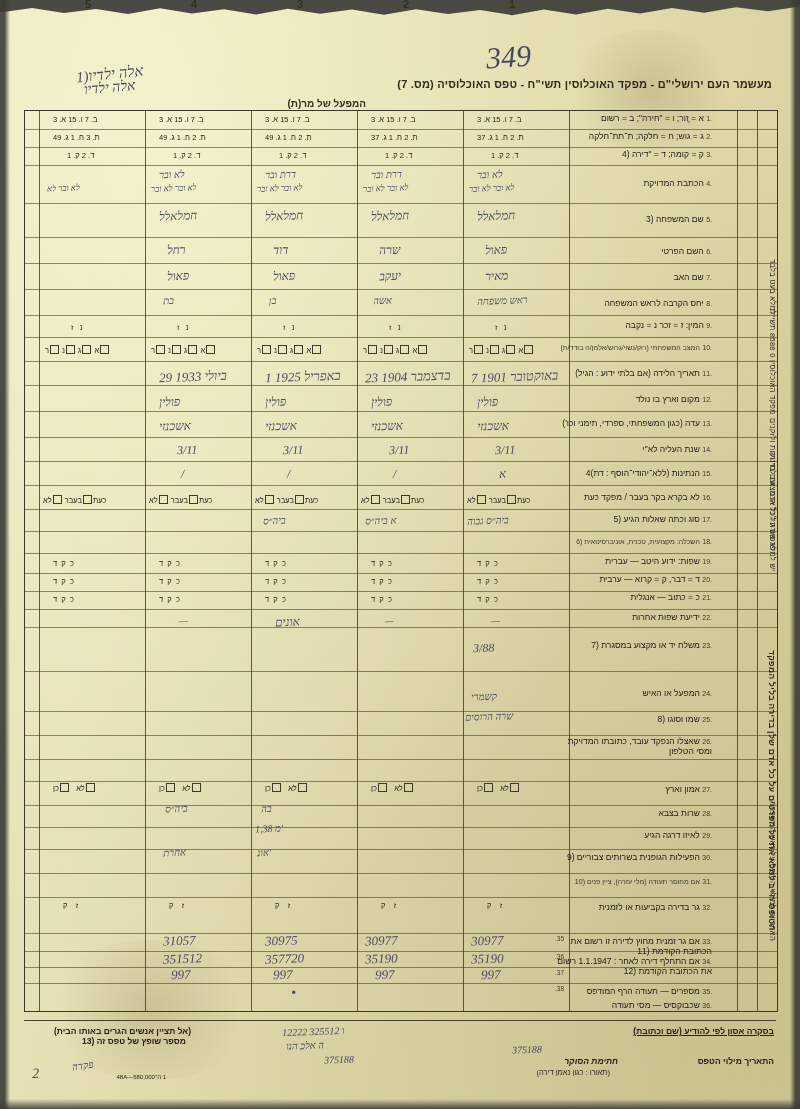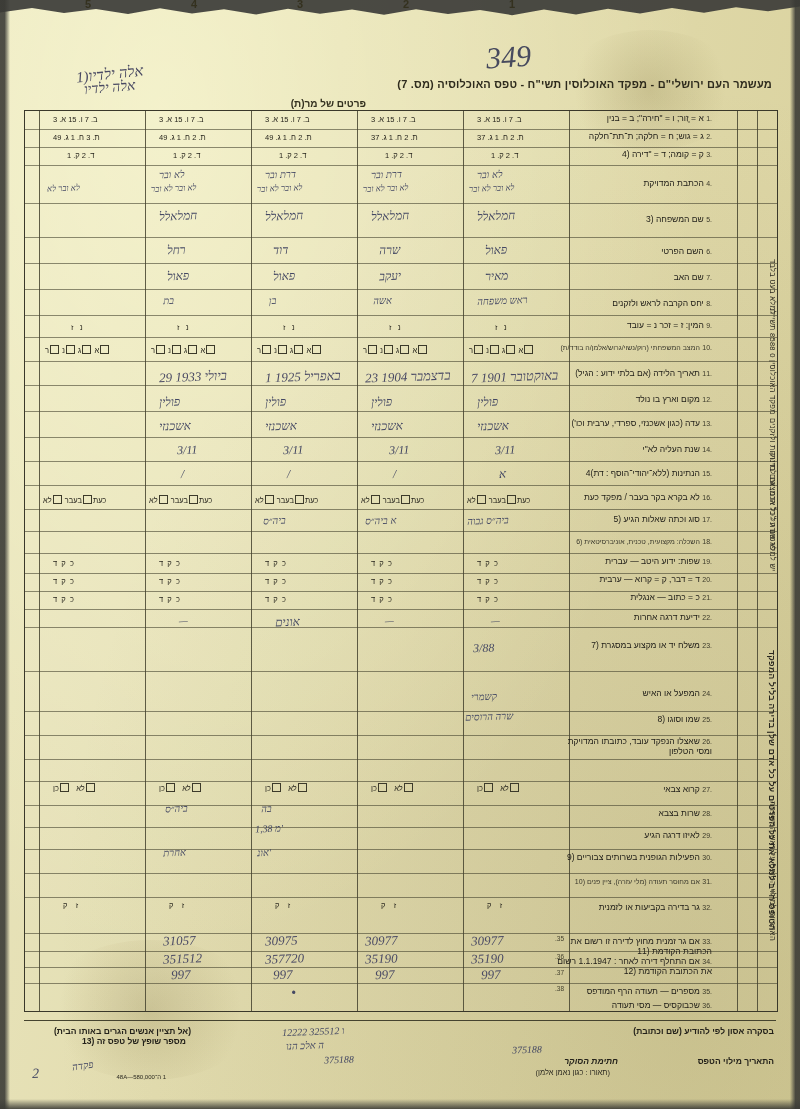--- a/index.html
+++ b/index.html
@@ -160,21 +160,21 @@
   <div class="stain" style="left:560px;top:30px;width:180px;height:120px;"></div>
   <div class="stain" style="left:40px;top:940px;width:220px;height:140px;"></div>
 
   <div class="sheet">
 
     <div class="bignum hand">349</div>
     <div class="topleft-hand hand">אלה ילדיו(1</div>
     <div class="topleft-hand2 hand">אלה ילדיו</div>
 
     <div class="hdr-title">מעשמר העם ירושלי"ם - מפקד האוכלוסין תשי"ח - טפס האוכלוסיה (מס. 7)</div>
-    <div class="hdr-family">פרטים של מר(ת)</div>
+    <div class="hdr-family">המפעל של מר(ת)</div>
 
     <div class="colnum" style="left:495px;">1</div>
     <div class="colnum" style="left:389px;">2</div>
     <div class="colnum" style="left:283px;">3</div>
     <div class="colnum" style="left:177px;">4</div>
     <div class="colnum" style="left:71px;">5</div>
 
     <div class="grid">
 
       <div class="vline" style="left:14px;"></div>
@@ -223,47 +223,47 @@
       <div class="hline" style="top:856px;"></div>
       <div class="hline" style="top:872px;"></div>
 
       <div class="vertstrip" style="left:714px;top:4px;height:300px;">מפקד האוכלוסין 0 8588 תשי"ח</div>
       <div class="vertstrip" style="left:734px;top:4px;height:200px;">למלא בעט בלבד</div>
       <div class="vertstrip" style="left:714px;top:190px;height:250px;">פרטים על כל הנמצאים בדירה</div>
       <div class="vertstrip" style="left:734px;top:200px;height:260px;">יש למלא שורה לכל אדם, גם לתינוקות ולזקנים</div>
       <div class="vertstrip bold" style="left:716px;top:440px;height:380px;">הטופס חייב למלא את כל הפרטים על כל אדם שלן בדירה בליל המפקד</div>
       <div class="vertstrip" style="left:736px;top:470px;height:360px;">האחריות למילוי הטופס על ראש המשפחה</div>
 
-      <div class="labelcell" style="right:62px;top:3px;width:160px;"><span class="idx">.1</span> <span>א = ֐ֱזור; ו = "חירה"; ב = בנין</span></div>
+      <div class="labelcell" style="right:62px;top:3px;width:160px;"><span class="idx">.1</span> <span>א = ֐ֱזור; ו = "חירה"; ב = רשום</span></div>
       <div class="labelcell" style="right:62px;top:21px;width:160px;"><span class="idx">.2</span> <span>ג = גוש; ח = חלקה; ת־תת־חלקה</span></div>
       <div class="labelcell" style="right:62px;top:39px;width:160px;"><span class="idx">.3</span> <span>ק = קומה; ד = "דירה (4</span></div>
       <div class="labelcell" style="right:62px;top:68px;width:160px;"><span class="idx">.4</span> <span>הכתבת המדויקת</span></div>
       <div class="labelcell" style="right:62px;top:104px;width:160px;"><span class="idx">.5</span> <span>שם המשפחה (3</span></div>
       <div class="labelcell" style="right:62px;top:136px;width:160px;"><span class="idx">.6</span> <span>השם הפרטי</span></div>
       <div class="labelcell" style="right:62px;top:162px;width:160px;"><span class="idx">.7</span> <span>שם האב</span></div>
-      <div class="labelcell" style="right:62px;top:188px;width:160px;"><span class="idx">.8</span> <span>יחס הקרבה לראש ולזקנים</span></div>
-      <div class="labelcell" style="right:62px;top:210px;width:160px;"><span class="idx">.9</span> <span>המין: ז = זכר   נ = עובד</span></div>
+      <div class="labelcell" style="right:62px;top:188px;width:160px;"><span class="idx">.8</span> <span>יחס הקרבה לראש המשפחה</span></div>
+      <div class="labelcell" style="right:62px;top:210px;width:160px;"><span class="idx">.9</span> <span>המין: ז = זכר   נ = נקבה</span></div>
       <div class="labelcell" style="right:62px;top:232px;width:160px;"><span class="idx">.10</span> <span class="sub">המצב המשפחתי (רוק/נשוי/גרוש/אלמן/ה בודד/ת)</span></div>
       <div class="labelcell" style="right:62px;top:258px;width:160px;"><span class="idx">.11</span> <span>תאריך הלידה (אם בלתי ידוע : הגיל)</span></div>
       <div class="labelcell" style="right:62px;top:284px;width:160px;"><span class="idx">.12</span> <span>מקום וארץ בו נולד</span></div>
-      <div class="labelcell" style="right:62px;top:308px;width:160px;"><span class="idx">.13</span> <span>עדה (כגון אשכנזי, ספרדי, ערבית וכו')</span></div>
+      <div class="labelcell" style="right:62px;top:308px;width:160px;"><span class="idx">.13</span> <span>עדה (כגון המשפחתי, ספרדי, תימני וכו')</span></div>
       <div class="labelcell" style="right:62px;top:334px;width:160px;"><span class="idx">.14</span> <span>שנת העליה לא"י</span></div>
       <div class="labelcell" style="right:62px;top:358px;width:160px;"><span class="idx">.15</span> <span>הנתינות (ללא־יהודי־הוסף : דת)4</span></div>
       <div class="labelcell" style="right:62px;top:382px;width:160px;"><span class="idx">.16</span> <span>לא בקרא בקר בעבר / מפקד כעת</span></div>
       <div class="labelcell" style="right:62px;top:404px;width:160px;"><span class="idx">.17</span> <span>סוג וכתה שאלות הגיע (5</span></div>
       <div class="labelcell" style="right:62px;top:426px;width:160px;"><span class="idx">.18</span> <span class="sub">השכלה: מקצועית, טכנית, אוניברסיטאית (6</span></div>
       <div class="labelcell" style="right:62px;top:446px;width:160px;"><span class="idx">.19</span> <span>שפות: ידוע היטב — עברית</span></div>
       <div class="labelcell" style="right:62px;top:464px;width:160px;"><span class="idx">.20</span> <span>ד = דבר, ק = קרוא — ערבית</span></div>
       <div class="labelcell" style="right:62px;top:482px;width:160px;"><span class="idx">.21</span> <span>כ = כתוב — אנגלית</span></div>
-      <div class="labelcell" style="right:62px;top:502px;width:160px;"><span class="idx">.22</span> <span>ידיעת דרגה אחרות</span></div>
+      <div class="labelcell" style="right:62px;top:502px;width:160px;"><span class="idx">.22</span> <span>ידיעת שפות אחרות</span></div>
       <div class="labelcell" style="right:62px;top:530px;width:160px;"><span class="idx">.23</span> <span>משלח יד או מקצוע במסגרת (7</span></div>
       <div class="labelcell" style="right:62px;top:578px;width:160px;"><span class="idx">.24</span> <span>המפעל או האיש</span></div>
       <div class="labelcell" style="right:62px;top:604px;width:160px;"><span class="idx">.25</span> <span>שמו וסוגו (8</span></div>
       <div class="labelcell" style="right:62px;top:626px;width:160px;"><span class="idx">.26</span> <span>שאצלו הנפקד עובד, כתובתו המדויקת ומסי הטלפון</span></div>
-      <div class="labelcell" style="right:62px;top:674px;width:160px;"><span class="idx">.27</span> <span>קרוא צבאי</span></div>
+      <div class="labelcell" style="right:62px;top:674px;width:160px;"><span class="idx">.27</span> <span>אמון וארץ</span></div>
       <div class="labelcell" style="right:62px;top:698px;width:160px;"><span class="idx">.28</span> <span>שרות בצבא</span></div>
       <div class="labelcell" style="right:62px;top:720px;width:160px;"><span class="idx">.29</span> <span>לאיזו דרגה הגיע</span></div>
       <div class="labelcell" style="right:62px;top:742px;width:160px;"><span class="idx">.30</span> <span>הפעילות הגופנית בשרותים צבוריים (9</span></div>
       <div class="labelcell" style="right:62px;top:766px;width:160px;"><span class="idx">.31</span> <span class="sub">אם מחוסר תעודה (מלי עזרה), ציין פנים (10</span></div>
       <div class="labelcell" style="right:62px;top:792px;width:160px;"><span class="idx">.32</span> <span>גר בדירה בקביעות או לזמנית</span></div>
       <div class="labelcell" style="right:62px;top:826px;width:160px;"><span class="idx">.33</span> <span>אם גר זמנית מחוץ לדירה זו רשום את הכתובת הקודמת (11</span></div>
       <div class="labelcell" style="right:62px;top:846px;width:160px;"><span class="idx">.34</span> <span>אם התחלף דירה לאחר : 1.1.1947 רשום את הכתובת הקודמת (12</span></div>
       <div class="labelcell" style="right:62px;top:876px;width:160px;"><span class="idx">.35</span> <span>מספרים — תעודה הרף המודפס</span></div>
       <div class="labelcell" style="right:62px;top:890px;width:160px;"><span class="idx">.36</span> <span>שכבוקסיס — מסי תעודה</span></div>
 
@@ -427,29 +427,29 @@
       <div class="ink num hand" style="left:350px;top:856px;">997</div>
       <div class="ink num hand" style="left:248px;top:856px;">997</div>
       <div class="ink num hand" style="left:146px;top:856px;">997</div>
 
       <div class="ink hand" style="left:266px;top:874px;font-size:14px;">•</div>
 
     </div>
 
     <div class="footline" style="top:1006px;"></div>
 
-    <div class="footer-txt" style="right:12px;top:1012px;">בסקרה אסון לפי להודיע (שם וכתובת)</div>
+    <div class="footer-txt" style="right:12px;top:1012px;text-decoration:underline;">בסקרה אסון לפי להודיע (שם וכתובת)</div>
     <div class="footer-txt" style="left:40px;top:1012px;">(אל תציין אנשים הגרים באותו הבית)</div>
 
     <div class="ink sm hand" style="left:268px;top:1012px;">12222 ו 325512</div>
     <div class="ink sm hand" style="left:272px;top:1026px;">ה אלכ הנו</div>
 
     <div class="footer-txt" style="right:12px;top:1042px;">התאריך מילוי הטפס</div>
     <div class="footer-txt" style="right:168px;top:1042px;font-style:italic;">חתימת הסוקר</div>
-    <div class="footer-sm" style="right:176px;top:1054px;">(תאורו : כגון נאמן אלמן)</div>
+    <div class="footer-sm" style="right:176px;top:1054px;">(תאורו : כגון נאמן דירה)</div>
     <div class="footer-txt" style="left:40px;top:1022px;margin-left:28px;">
       <span>מספר שופץ של טפס זה (13</span>
     </div>
     <div class="ink hand" style="left:18px;top:1052px;font-size:14px;">2</div>
 
     <div class="ink sm hand" style="left:310px;top:1040px;">375188</div>
     <div class="ink sm hand" style="left:498px;top:1030px;">375188</div>
     <div class="ink sm hand" style="left:58px;top:1046px;transform:rotate(-8deg);">פקדה</div>
 
     <div class="footer-sm" style="right:620px;top:1060px;font-size:6px;">1 ה־580,000—48A</div>

